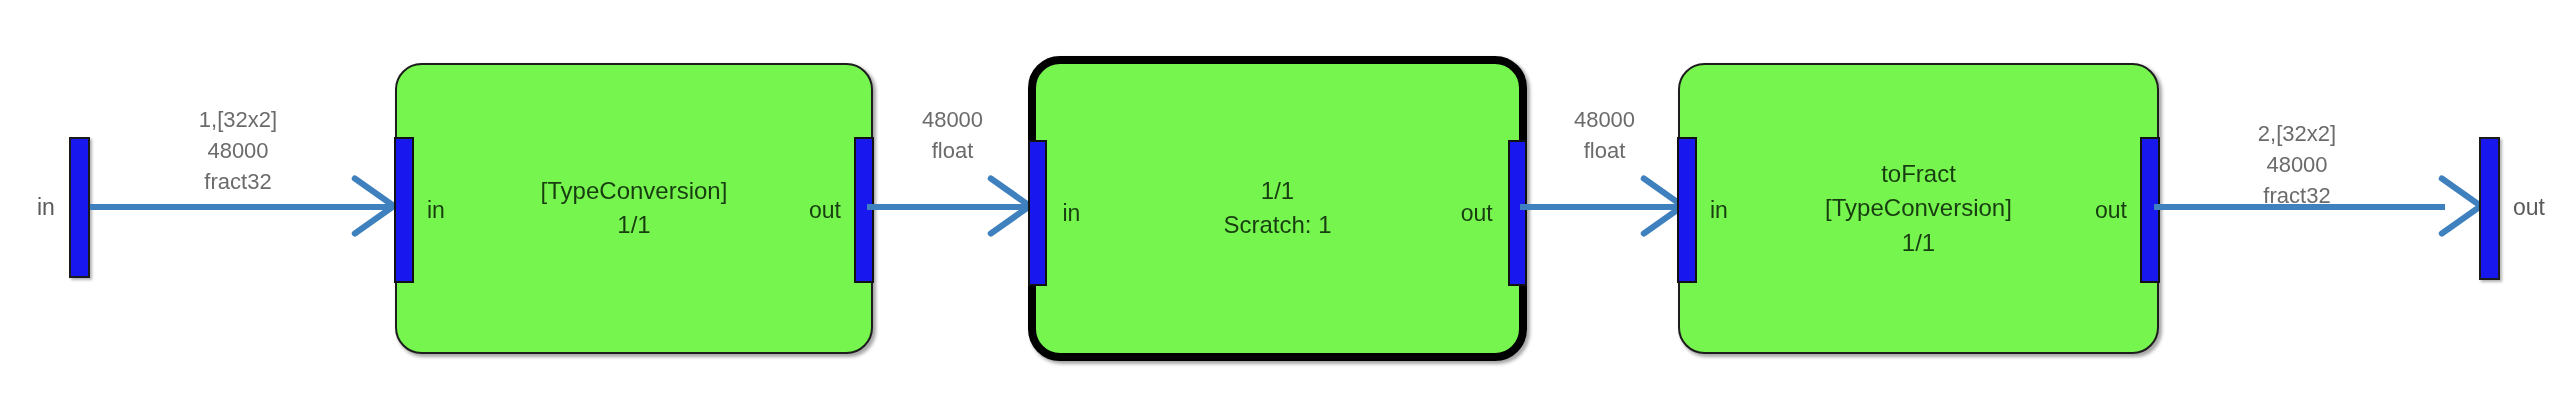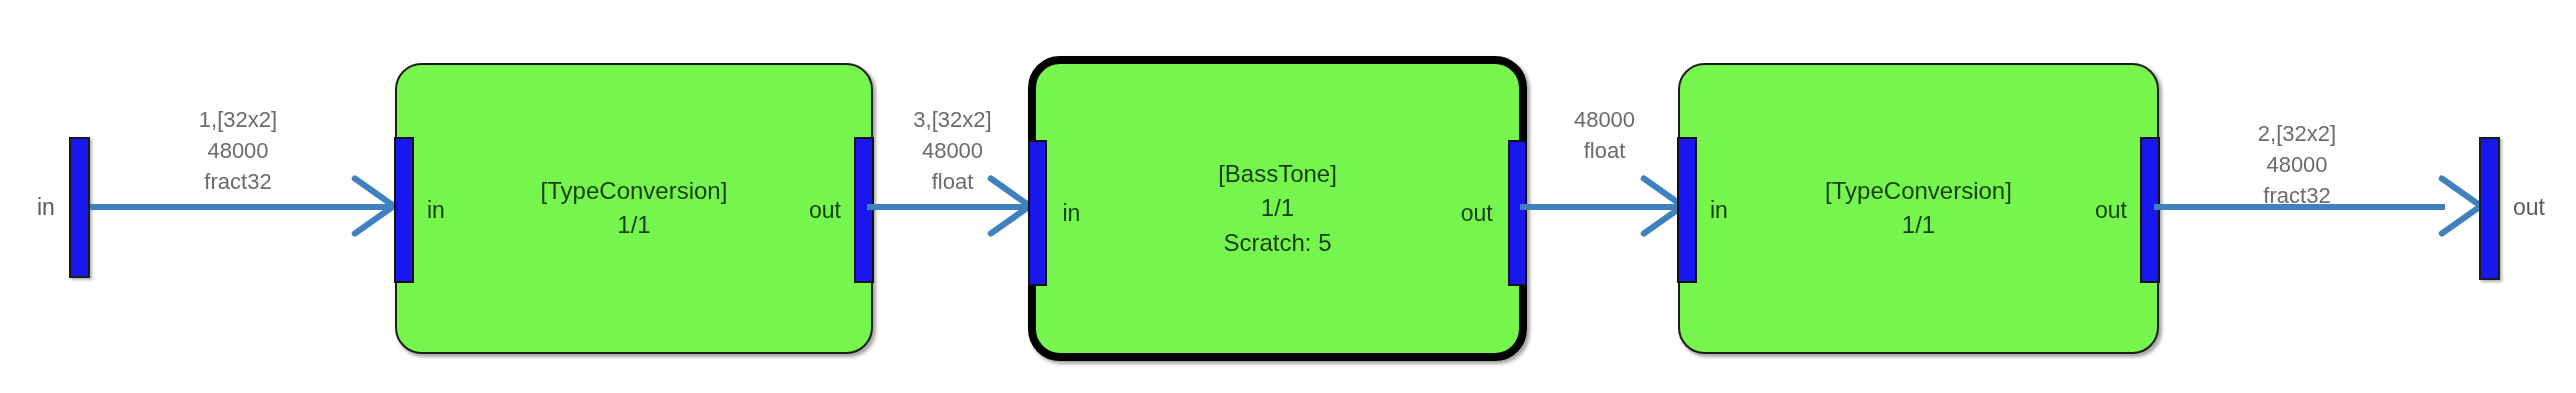--- a/index.html
+++ b/index.html
@@ -133,54 +133,53 @@
     </div>
   </div>
 
   <div class="wire" style="left:867px; top:204px; width:159px;"></div>
   <div class="arrowhead" style="left:989px; top:206px;">
     <svg width="48" height="62" viewBox="0 0 54 70">
       <path d="M2 2 L46 33 M2 64 L46 33" stroke="#3E81BE" stroke-width="7" fill="none" stroke-linecap="round" transform="translate(0,-33)"></path>
     </svg>
   </div>
   <div class="sig-label" style="left:882px; top:104px; width:141px;">
-    <span class="ln">3,[32x2]</span>
     <span class="ln">48000</span>
     <span class="ln">float</span>
   </div>
 
   <div class="block selected" style="left:1028px; top:56px; width:499px; height:305px;">
     <div class="port" style="left:-8px; top:76px; height:146px;"></div>
     <div class="port" style="right:-8px; top:76px; height:146px;"></div>
     <div class="port-label" style="left:26.4px; top:138px;">in</div>
     <div class="port-label" style="right:26.4px; top:138px;">out</div>
     <div class="block-body">
-      <span class="ln">[BassTone]</span>
       <span class="ln">1/1</span>
-      <span class="ln">Scratch: 5</span>
+      <span class="ln">Scratch: 1</span>
     </div>
   </div>
 
   <div class="wire" style="left:1520px; top:204px; width:159px;"></div>
   <div class="arrowhead" style="left:1642px; top:206px;">
     <svg width="48" height="62" viewBox="0 0 54 70">
       <path d="M2 2 L46 33 M2 64 L46 33" stroke="#3E81BE" stroke-width="7" fill="none" stroke-linecap="round" transform="translate(0,-33)"></path>
     </svg>
   </div>
   <div class="sig-label" style="left:1534px; top:104px; width:141px;">
     <span class="ln">48000</span>
     <span class="ln">float</span>
   </div>
 
   <div class="block" style="left:1678px; top:63px; width:481px; height:291px;">
     <div class="port" style="left:-2.6px; top:72px; height:146px;"></div>
     <div class="port" style="right:-2.6px; top:72px; height:146px;"></div>
     <div class="port-label" style="left:30px; top:134px;">in</div>
     <div class="port-label" style="right:30px; top:134px;">out</div>
     <div class="block-body">
+      <span class="ln">toFract</span>
       <span class="ln">[TypeConversion]</span>
       <span class="ln">1/1</span>
     </div>
   </div>
 
   <div class="wire" style="left:2154px; top:204px; width:291px;"></div>
   <div class="arrowhead" style="left:2440px; top:206px;">
     <svg width="48" height="62" viewBox="0 0 54 70">
       <path d="M2 2 L46 33 M2 64 L46 33" stroke="#3E81BE" stroke-width="7" fill="none" stroke-linecap="round" transform="translate(0,-33)"></path>
     </svg>

